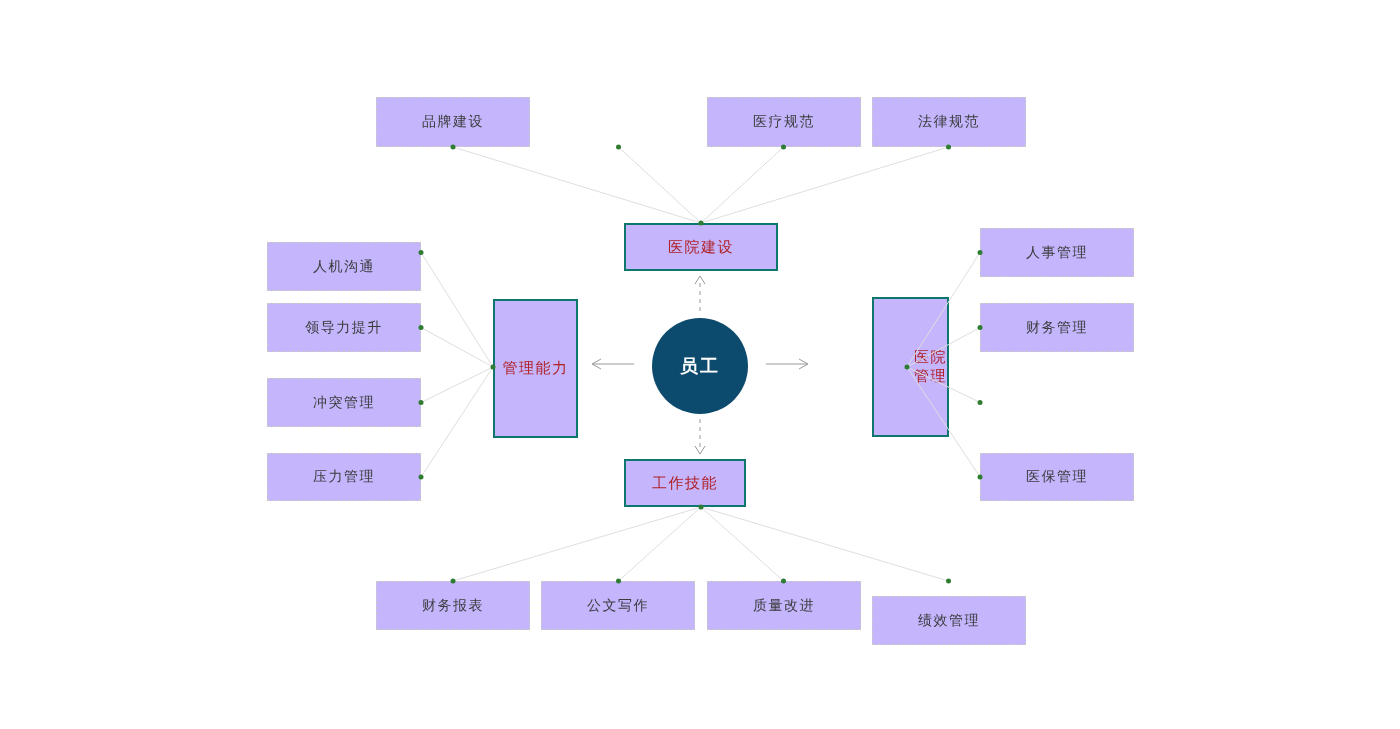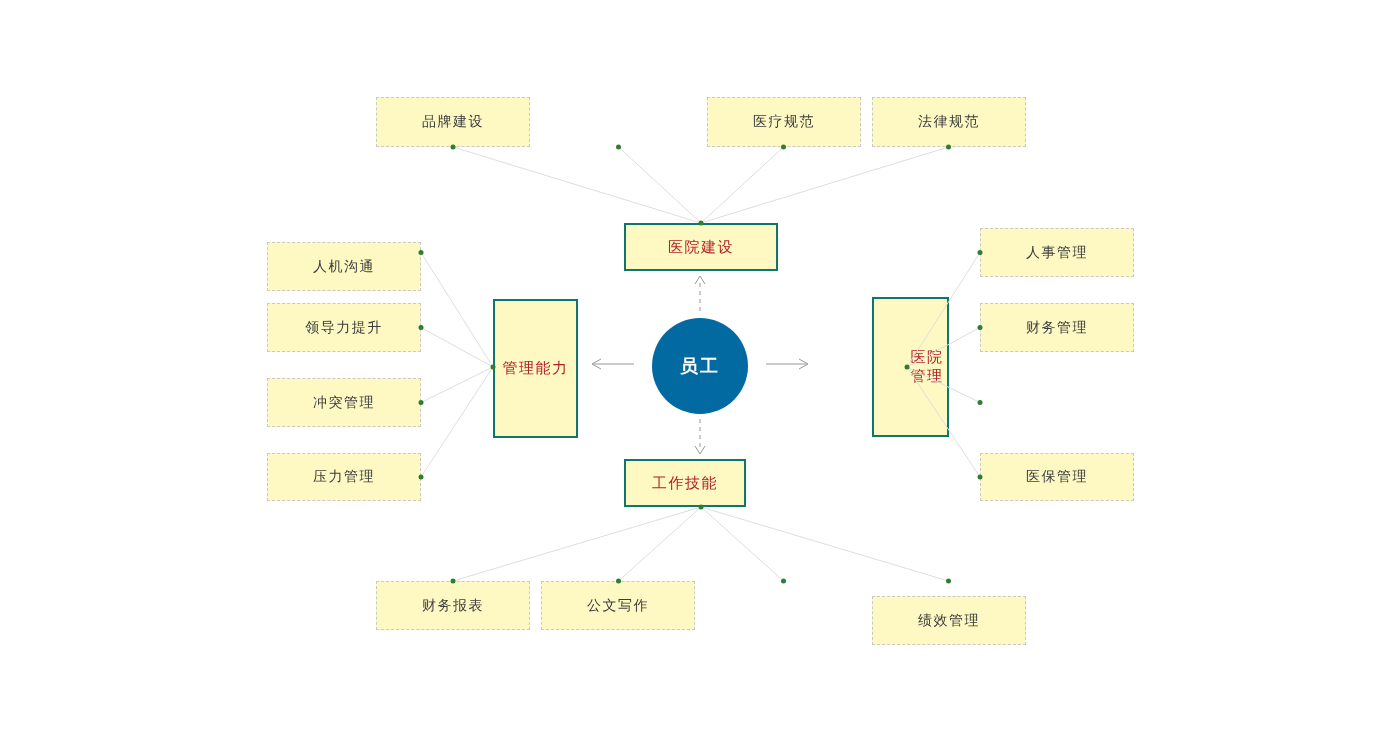--- a/index.html
+++ b/index.html
@@ -3,31 +3,31 @@
 <meta charset="utf-8">
 <style>
   html, body { margin:0; padding:0; background:#ffffff; }
   .canvas {
     position:relative; width:1400px; height:729px; background:#ffffff;
     font-family:"Liberation Sans", sans-serif; overflow:hidden;
   }
   .wires { position:absolute; left:0; top:0; width:1400px; height:729px; pointer-events:none; z-index:3; }
   .node {
     position:absolute; display:flex; align-items:center; justify-content:center;
-    box-sizing:border-box; background:#fef9c3; text-align:center;
+    box-sizing:border-box; background:#c4b5fd; text-align:right;
   }
   .leaf {
     border:1px dashed #c9c9c9; color:#3c3c3c; font-size:14px; letter-spacing:1.5px; z-index:1;
   }
   .main {
     border:2px solid #0f766e; color:#b02228; font-size:15px; letter-spacing:1.5px; z-index:2;
   }
   .center-circle {
     position:absolute; left:652px; top:318px; width:96px; height:96px; border-radius:50%;
-    background:#0369a1; color:#ffffff; font-size:18px; font-weight:bold; letter-spacing:2px;
+    background:#0c4a6e; color:#ffffff; font-size:18px; font-weight:bold; letter-spacing:2px;
     display:flex; align-items:center; justify-content:center; z-index:2;
   }
   
   .m-top    { left:624px; top:223px; width:154px; height:48px; }
   .m-bottom { left:624px; top:459px; width:122px; height:48px; }
   .m-left   { left:493px; top:299px; width:85px;  height:139px; }
   .m-right  { left:872px; top:297px; width:77px;  height:140px;padding-left:33px; }
   
   .t0 { left:376px; top:97px; width:154px; height:50px; }
   .t1 { left:541px; top:97px; width:154px; height:50px; }
@@ -168,17 +168,20 @@
   <div class="node leaf r3">
     <span>医保管理</span>
   </div>
 
   <div class="node leaf b0">
     <span>财务报表</span>
   </div>
   <div class="node leaf b1">
     <span>公文写作</span>
   </div>
+  <div class="node leaf b2">
+    <span>质量改进</span>
+  </div>
   <div class="node leaf b3">
     <span>绩效管理</span>
   </div>
 
 </div>
 
 </body></html>

